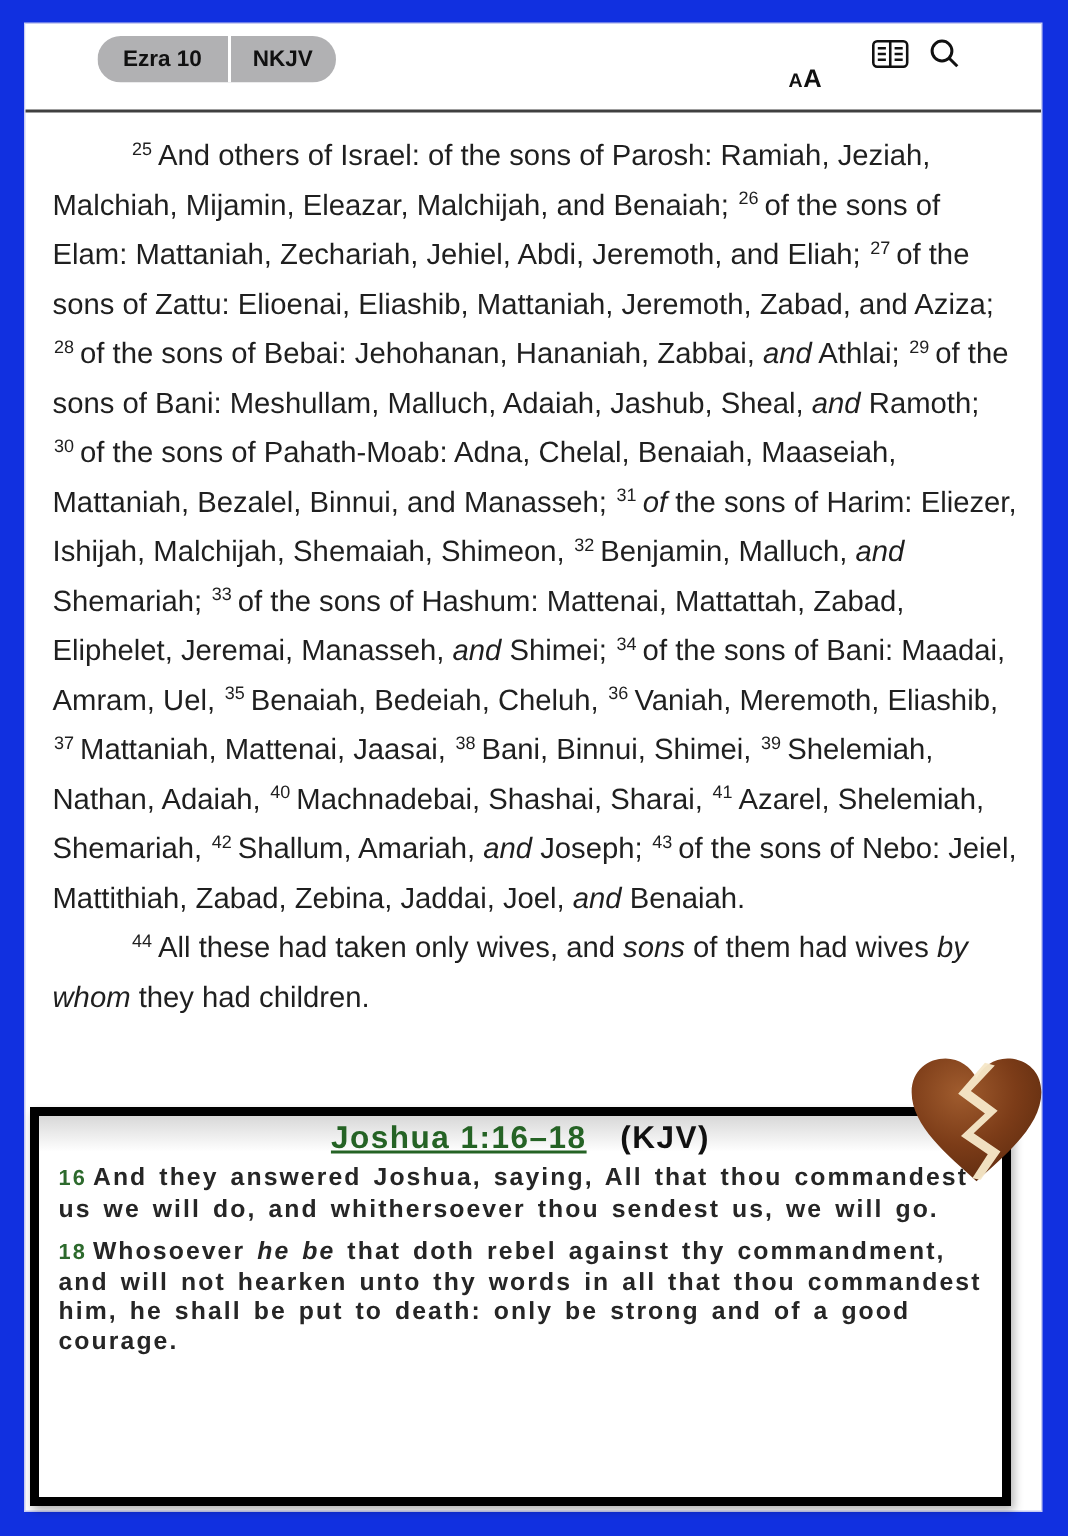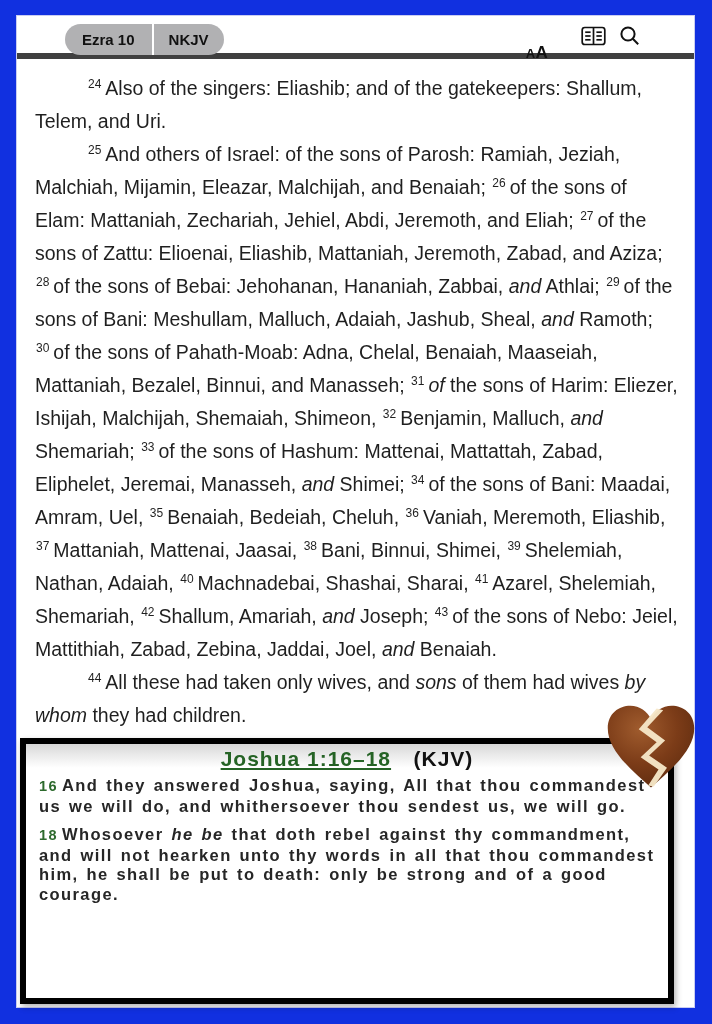--- a/index.html
+++ b/index.html
@@ -15,21 +15,21 @@
     background:var(--frame-blue);
     font-family:"Liberation Sans","DejaVu Sans",sans-serif;
     overflow:hidden;
   }
   .screen{
     position:absolute;left:17px;top:16px;width:677px;bottom:17px;
     background:#ffffff;
     box-shadow:0 0 0 1px #c9cdf2;
   }
   
-  .topbar{position:relative;height:43px;border-bottom:6px solid #404040;background:#fff;}
+  .topbar{position:relative;height:59px;border-bottom:2px solid #404040;background:#fff;}
   .pillgroup{
     position:absolute;left:48px;top:8px;height:31px;display:flex;
     border-radius:16px;overflow:hidden;
   }
   .pill{
     background:var(--pill-gray);color:#111;border:none;
     font-family:inherit;font-weight:bold;font-size:15px;
     padding:0 15px;height:31px;line-height:31px;cursor:pointer;
   }
   .pill.left{border-right:2px solid #fff;padding:0 17px;}
@@ -119,21 +119,20 @@
       <span>
         <svg width="21" height="21" viewBox="0 0 21 21" fill="none" stroke="#111" stroke-width="2">
           <circle cx="9" cy="9" r="6.6"></circle>
           <line x1="13.8" y1="13.8" x2="19.2" y2="19.2"></line>
         </svg>
       </span>
     </button>
   </div>
 
   <div class="scripture">
-      <p class="vpara"><sup class="vnum">24</sup><span>Also of the singers: Eliashib; and of the gatekeepers: Shallum, Telem, and Uri.</span></p>
       <p class="vpara"><sup class="vnum">25</sup><span>And others of Israel: of the sons of Parosh: Ramiah, Jeziah, Malchiah, Mijamin, Eleazar, Malchijah, and Benaiah; </span><sup class="vnum">26</sup><span>of the sons of Elam: Mattaniah, Zechariah, Jehiel, Abdi, Jeremoth, and Eliah; </span><sup class="vnum">27</sup><span>of the sons of Zattu: Elioenai, Eliashib, Mattaniah, Jeremoth, Zabad, and Aziza; </span><sup class="vnum">28</sup><span>of the sons of Bebai: Jehohanan, Hananiah, Zabbai, </span><em>and</em><span> Athlai; </span><sup class="vnum">29</sup><span>of the sons of Bani: Meshullam, Malluch, Adaiah, Jashub, Sheal, </span><em>and</em><span> Ramoth; </span><sup class="vnum">30</sup><span>of the sons of Pahath-Moab: Adna, Chelal, Benaiah, Maaseiah, Mattaniah, Bezalel, Binnui, and Manasseh; </span><sup class="vnum">31</sup><em>of</em><span> the sons of Harim: Eliezer, Ishijah, Malchijah, Shemaiah, Shimeon, </span><sup class="vnum">32</sup><span>Benjamin, Malluch, </span><em>and</em><span> Shemariah; </span><sup class="vnum">33</sup><span>of the sons of Hashum: Mattenai, Mattattah, Zabad, Eliphelet, Jeremai, Manasseh, </span><em>and</em><span> Shimei; </span><sup class="vnum">34</sup><span>of the sons of Bani: Maadai, Amram, Uel, </span><sup class="vnum">35</sup><span>Benaiah, Bedeiah, Cheluh, </span><sup class="vnum">36</sup><span>Vaniah, Meremoth, Eliashib, </span><sup class="vnum">37</sup><span>Mattaniah, Mattenai, Jaasai, </span><sup class="vnum">38</sup><span>Bani, Binnui, Shimei, </span><sup class="vnum">39</sup><span>Shelemiah, Nathan, Adaiah, </span><sup class="vnum">40</sup><span>Machnadebai, Shashai, Sharai, </span><sup class="vnum">41</sup><span>Azarel, Shelemiah, Shemariah, </span><sup class="vnum">42</sup><span>Shallum, Amariah, </span><em>and</em><span> Joseph; </span><sup class="vnum">43</sup><span>of the sons of Nebo: Jeiel, Mattithiah, Zabad, Zebina, Jaddai, Joel, </span><em>and</em><span> Benaiah.</span></p>
       <p class="vpara"><sup class="vnum">44</sup><span>All these had taken only wives, and </span><em>sons</em><span> of them had wives </span><em>by whom</em><span> they had children.</span></p>
     </div>
 
 </div>
 
 <div class="overlay-panel">
   <div class="ov-head">
     <span class="ov-ref">Joshua 1:16–18</span>
     <span class="ov-version">(KJV)</span>

